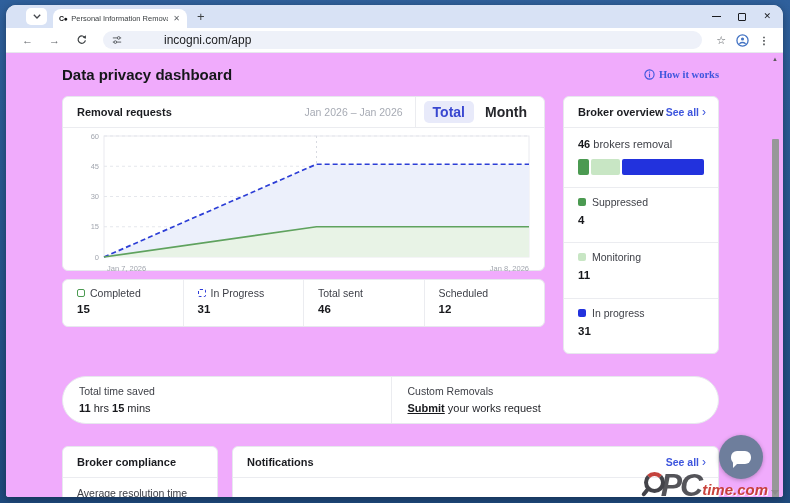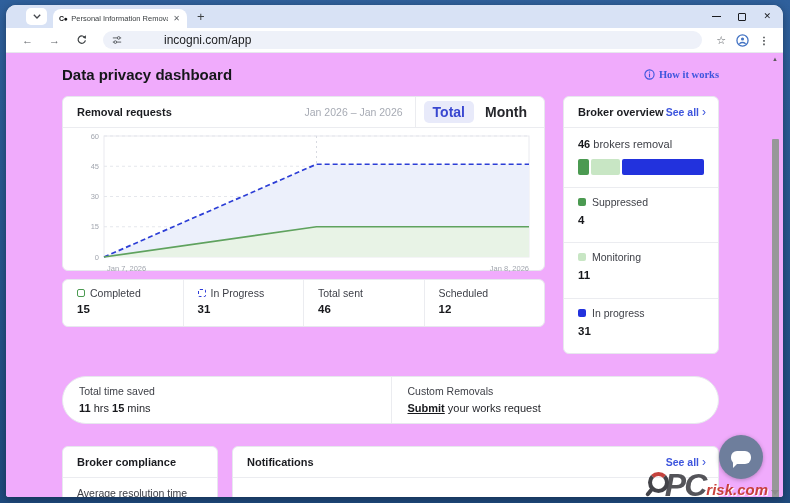--- a/index.html
+++ b/index.html
@@ -330,19 +330,19 @@
         <div class="chat-bubble">
             <div class="chat-tail"></div>
           </div>
       </div>
 
       <div class="watermark">
         <span class="wm-glass">
             <span class="wm-handle"></span>
           </span>
         <span class="wm-pc">PC</span>
-        <span class="wm-risk">risk.com</span>
+        <span class="wm-risk">time.com</span>
         <span class="wm-tri"></span>
       </div>
 
     </div>
   </div>
 </div>
 
 </body></html>

